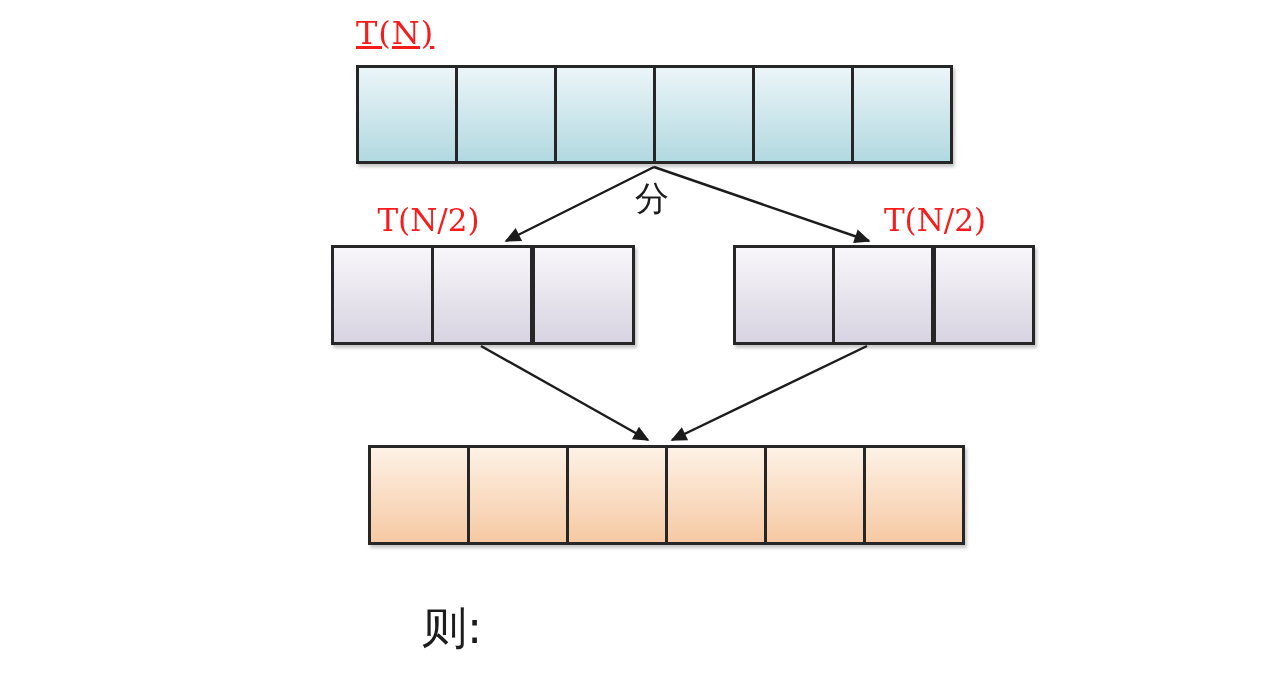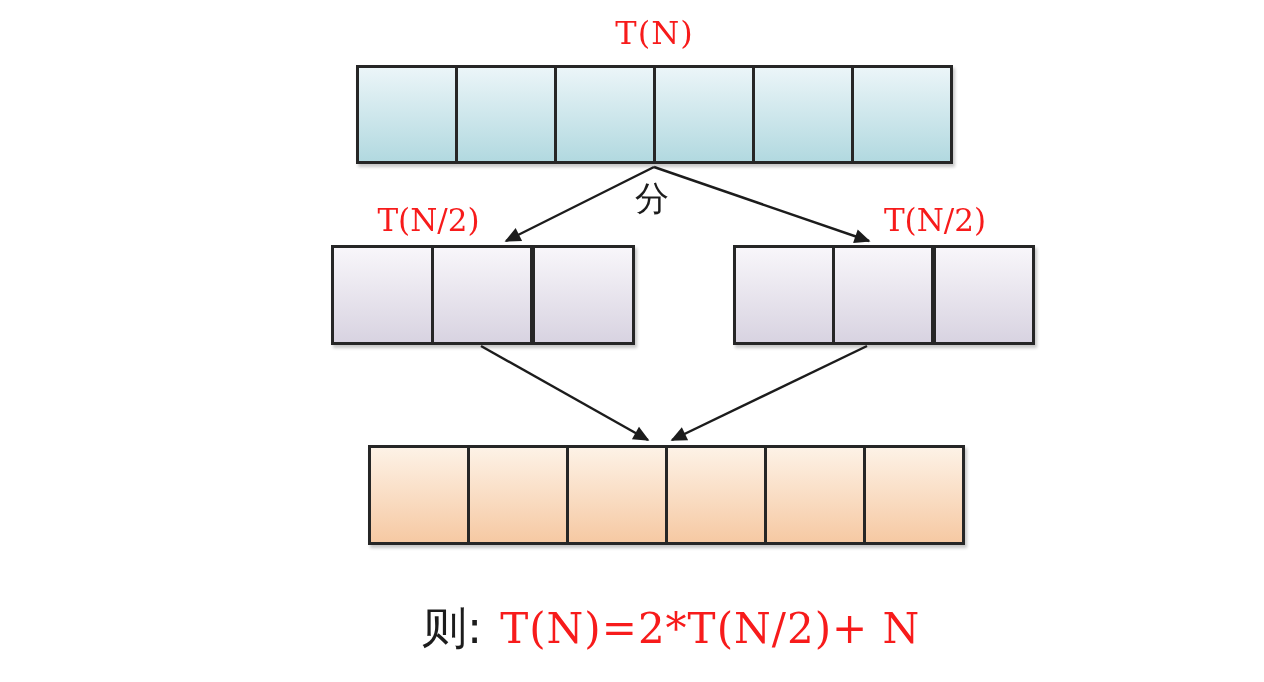--- a/index.html
+++ b/index.html
@@ -28,21 +28,21 @@
   .bar-top .cell{background:linear-gradient(to bottom,var(--top-bar-start) 0%,var(--top-bar-end) 100%);}
 
   .bar-mid-left{left:331px;top:245px;width:304px;height:100px;}
   .bar-mid-right{left:733px;top:245px;width:302px;height:100px;}
   .bar-mid-left .cell,.bar-mid-right .cell{background:linear-gradient(to bottom,var(--mid-bar-start) 0%,var(--mid-bar-end) 100%);}
   .bar-mid-left .cell:nth-child(2),.bar-mid-right .cell:nth-child(2){border-right-width:5px;}
 
   .bar-bottom{left:368px;top:445px;width:597px;height:100px;}
   .bar-bottom .cell{background:linear-gradient(to bottom,var(--bottom-bar-start) 0%,var(--bottom-bar-end) 100%);}
 
-  .top-label{left:356px;top:14px;width:597px;text-align:center;font-size:32px;letter-spacing:1px;}
+  .top-label{left:356px;top:14px;width:597px;font-size:32px;letter-spacing:1px;text-decoration:underline;}
   .split-label{left:617px;top:176px;width:70px;text-align:center;font-size:34px;}
   .mid-label-left{left:331px;top:202px;width:195px;text-align:center;font-size:31px;}
   .mid-label-right{left:835px;top:202px;width:200px;text-align:center;font-size:31px;}
   .merge-label{left:638px;top:372px;font-size:32px;white-space:nowrap;}
   .merge-label .n{margin-left:14px;}
 
   .formula{
     left:422px;top:598px;
     display:flex;align-items:baseline;white-space:nowrap;
   }
@@ -93,21 +93,20 @@
       <div class="cell"></div>
       <div class="cell"></div>
       <div class="cell"></div>
       <div class="cell"></div>
       <div class="cell"></div>
       <div class="cell"></div>
     </div>
 
   <div class="abs formula">
     <span class="prefix">则:</span>
-    <span class="body">T(N)=2*T(N/2)+ N</span>
   </div>
 
   <svg class="arrows" width="1264" height="682" viewBox="0 0 1264 682">
     <defs>
       <marker id="ah" viewBox="0 0 10 10" refX="9" refY="5" markerWidth="21" markerHeight="16" markerUnits="userSpaceOnUse" orient="auto">
         <polygon points="0,0.5 10,5 0,9.5" fill="#1c1c1c"></polygon>
       </marker>
     </defs>
     <line x1="654" y1="167" x2="506" y2="241" marker-end="url(#ah)"></line>
     <line x1="654" y1="167" x2="869" y2="241" marker-end="url(#ah)"></line>

